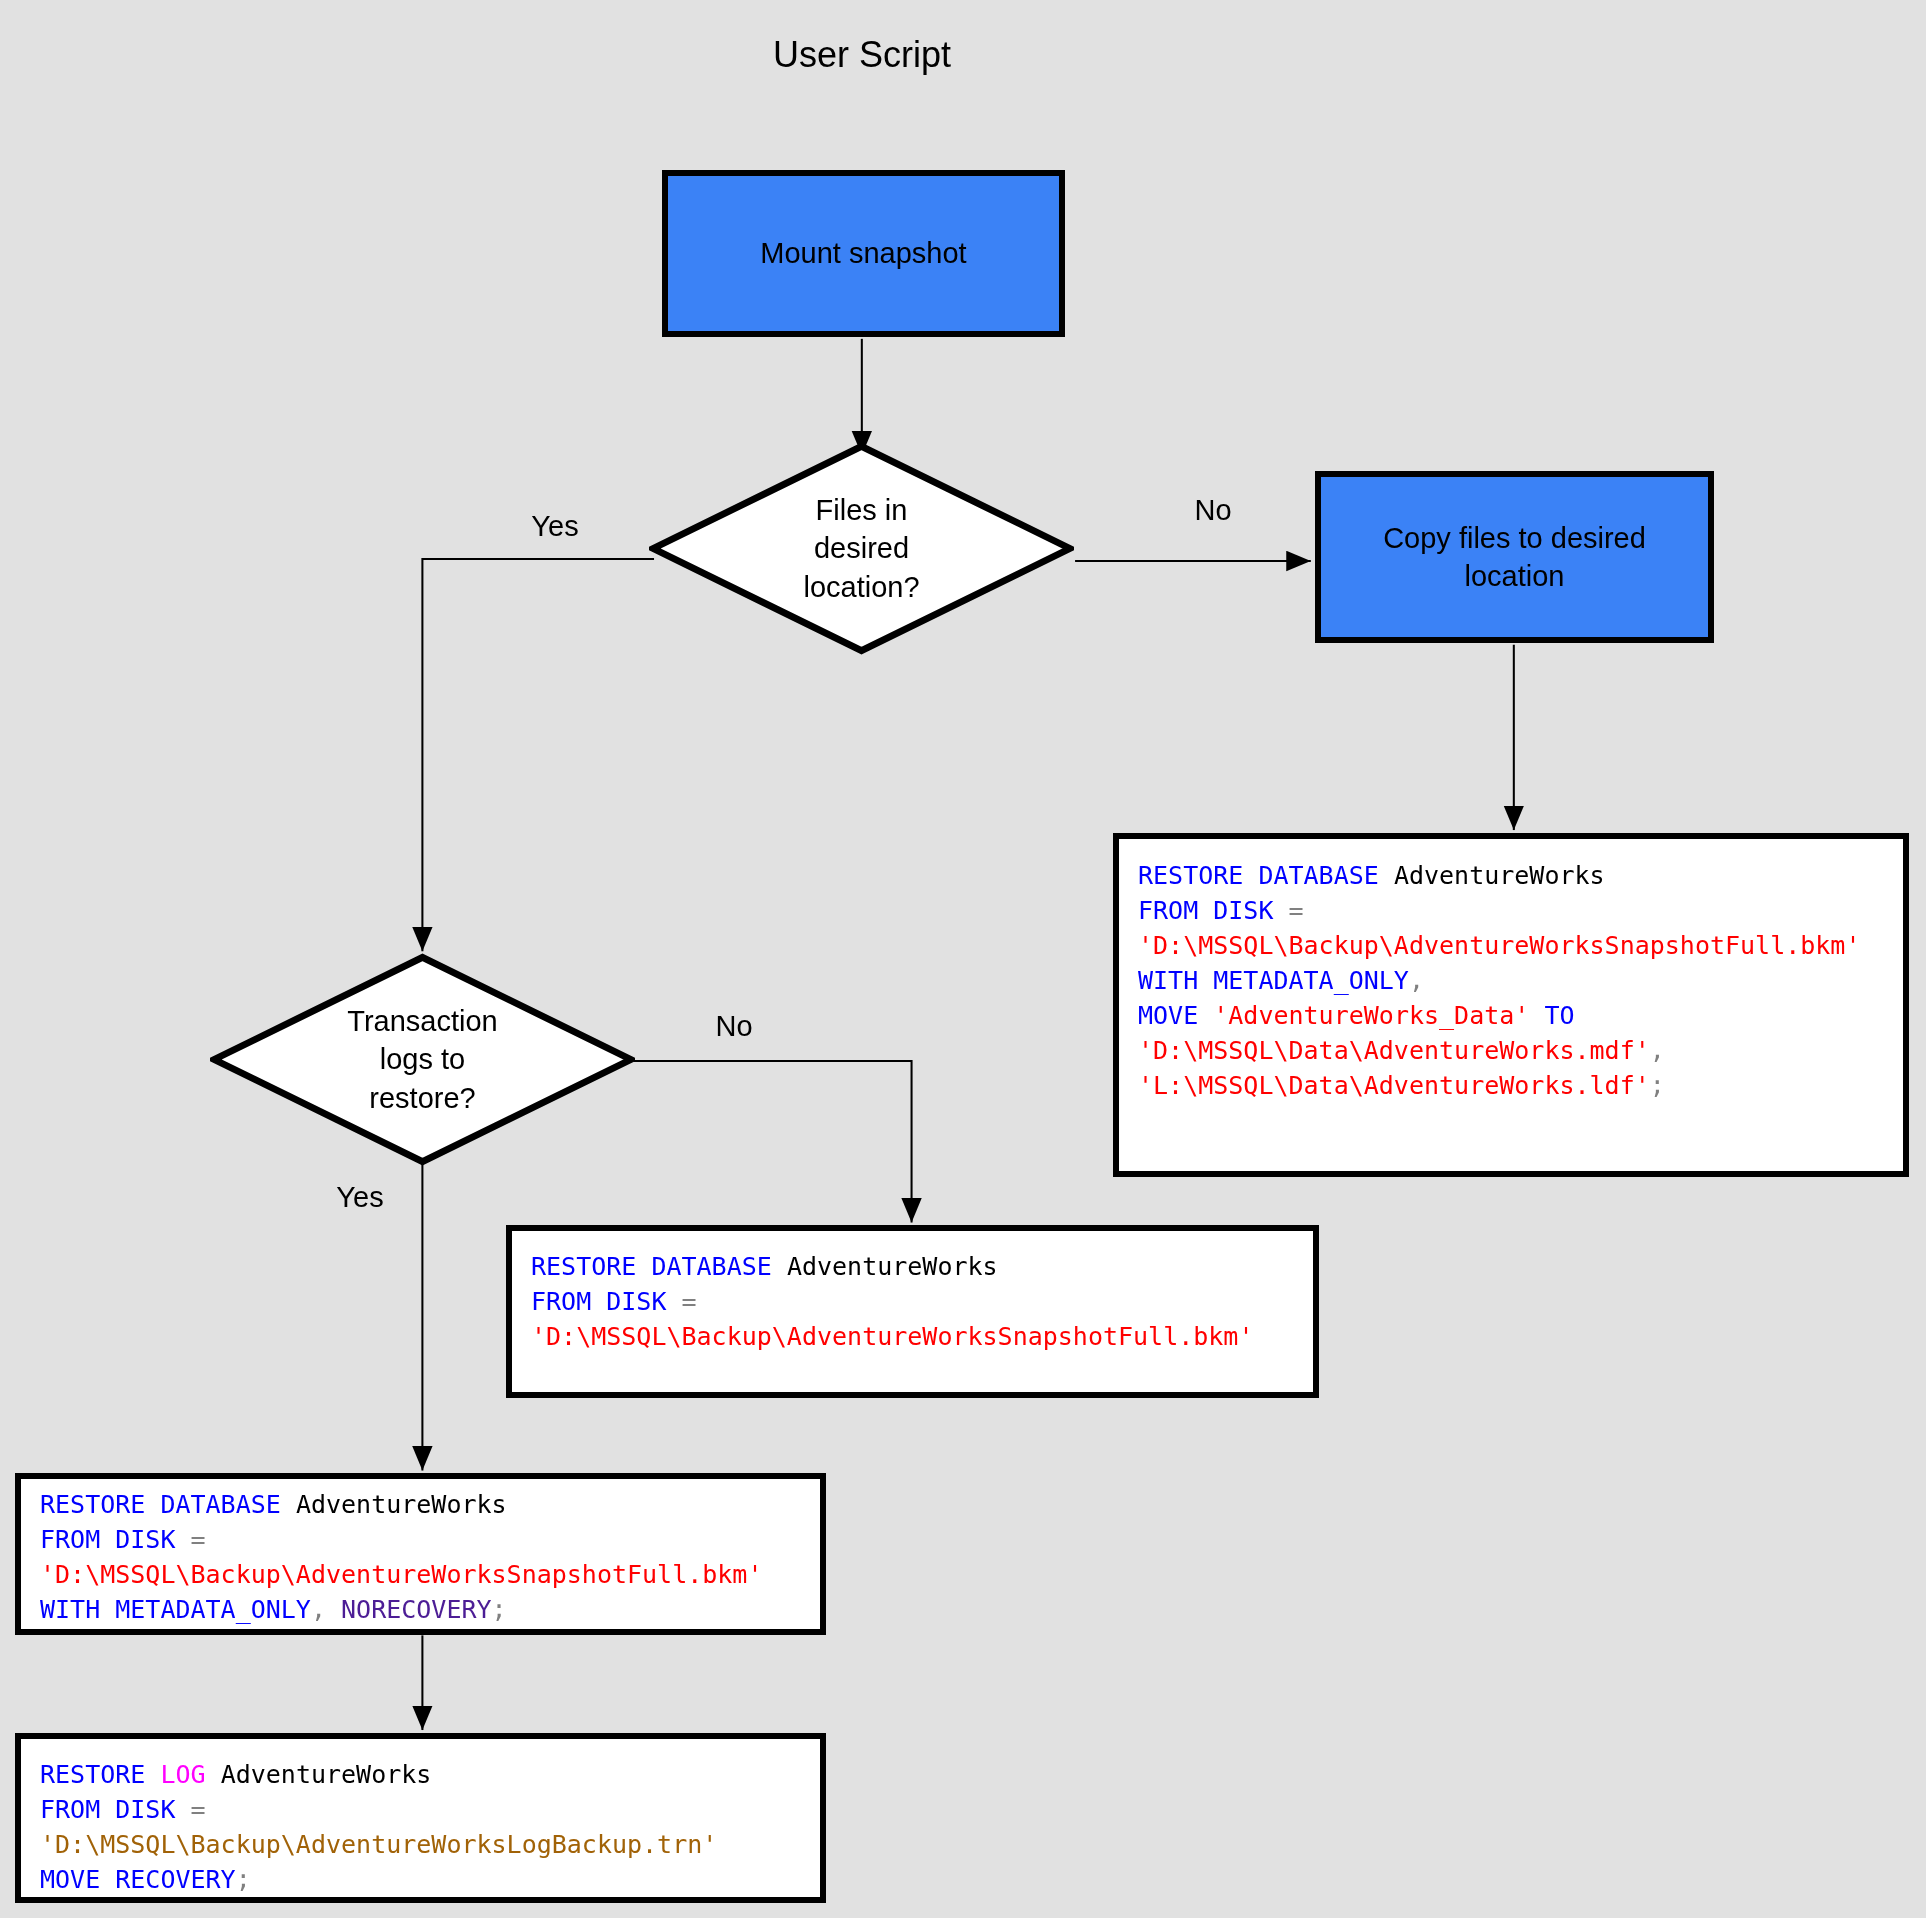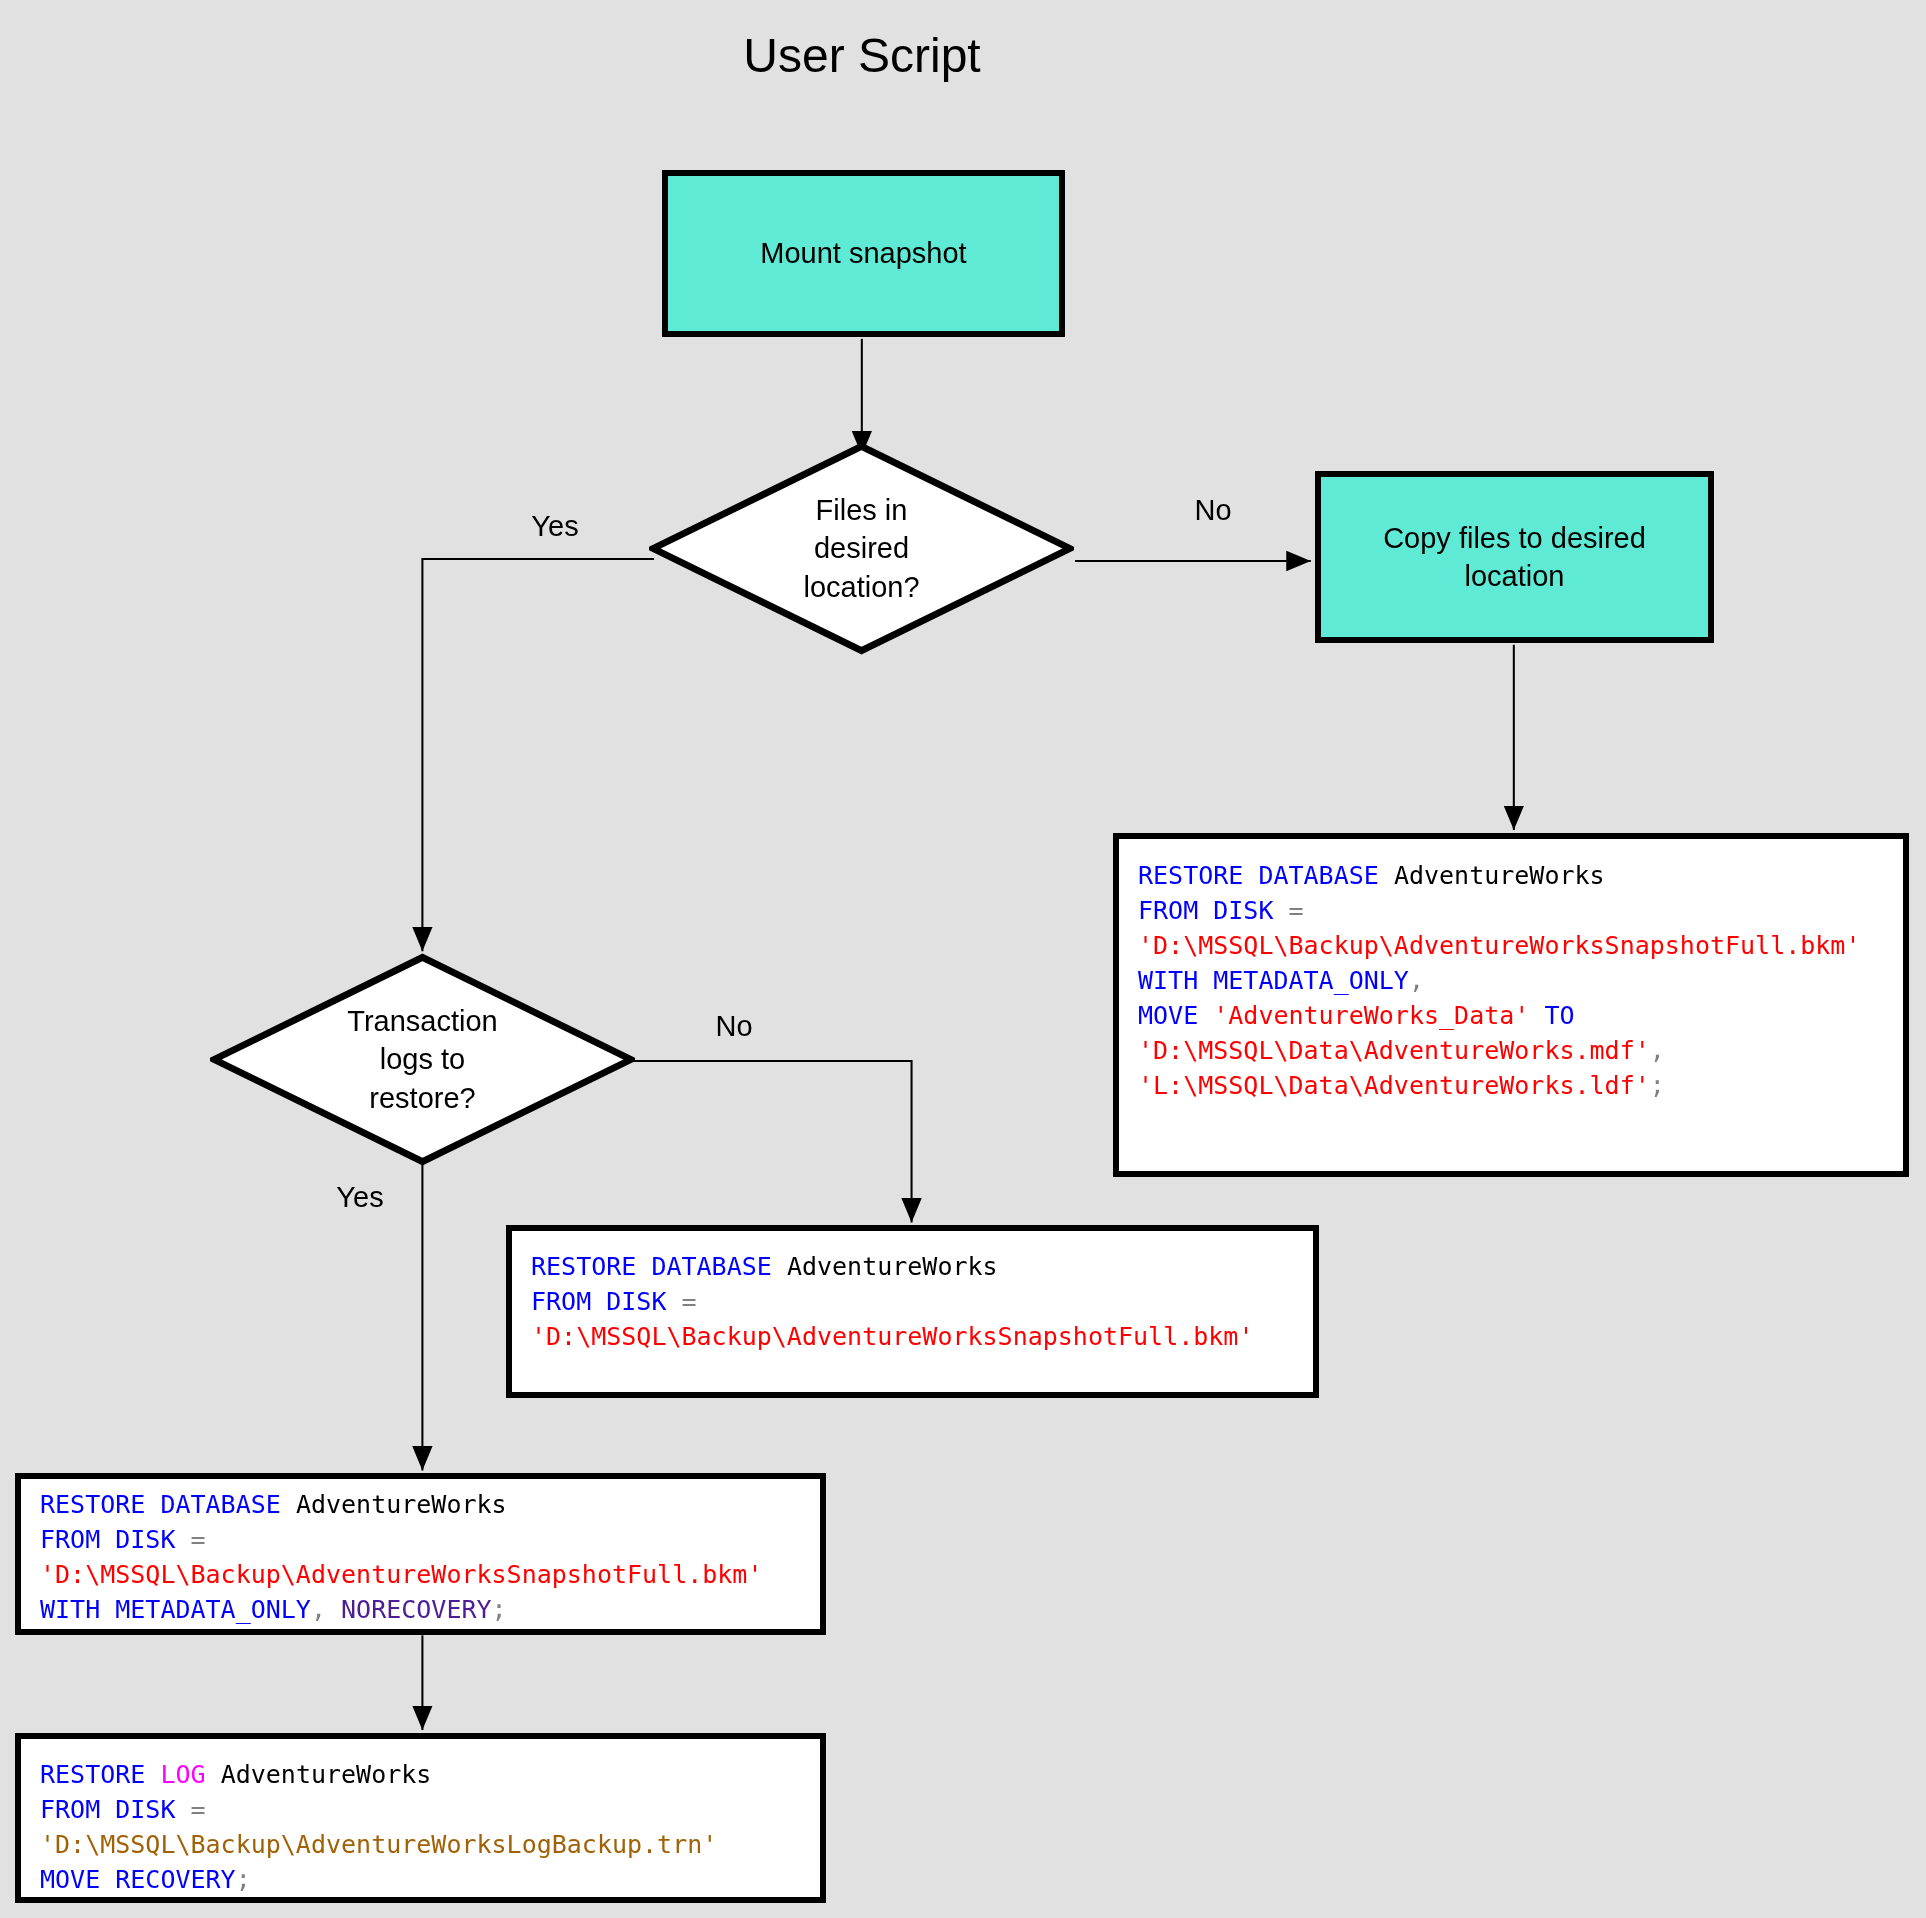--- a/index.html
+++ b/index.html
@@ -9,41 +9,41 @@
     font-family: "Liberation Sans", sans-serif;
     position: relative;
     overflow: hidden;
   }
   .canvas { position: absolute; inset: 0; }
 
   .title {
     position: absolute;
     left: 862px; top: 55px;
     transform: translate(-50%, -50%);
-    font-size: 48px;
+    font-size: 36px;
     color: #000;
     white-space: nowrap;
   }
 
   .connectors {
     position: absolute; left: 0; top: 0;
     width: 1926px; height: 1919px;
     z-index: 1;
   }
   .connectors line, .connectors polyline {
     stroke: #000; stroke-width: 3; fill: none;
   }
 
   .shape {
     position: absolute;
     box-sizing: border-box;
     z-index: 2;
   }
   .process {
-    background: #5eead4;
+    background: #3b82f6;
     border: 6.1px solid #000;
     display: flex; align-items: center; justify-content: center;
     text-align: center;
     font-size: 29px; color: #000;
     line-height: 1.32;
     white-space: pre-line;
   }
   .diamond-wrap { z-index: 2; }
   .diamond-wrap svg { position: absolute; left: 0; top: 0; }
   .diamond-label {

